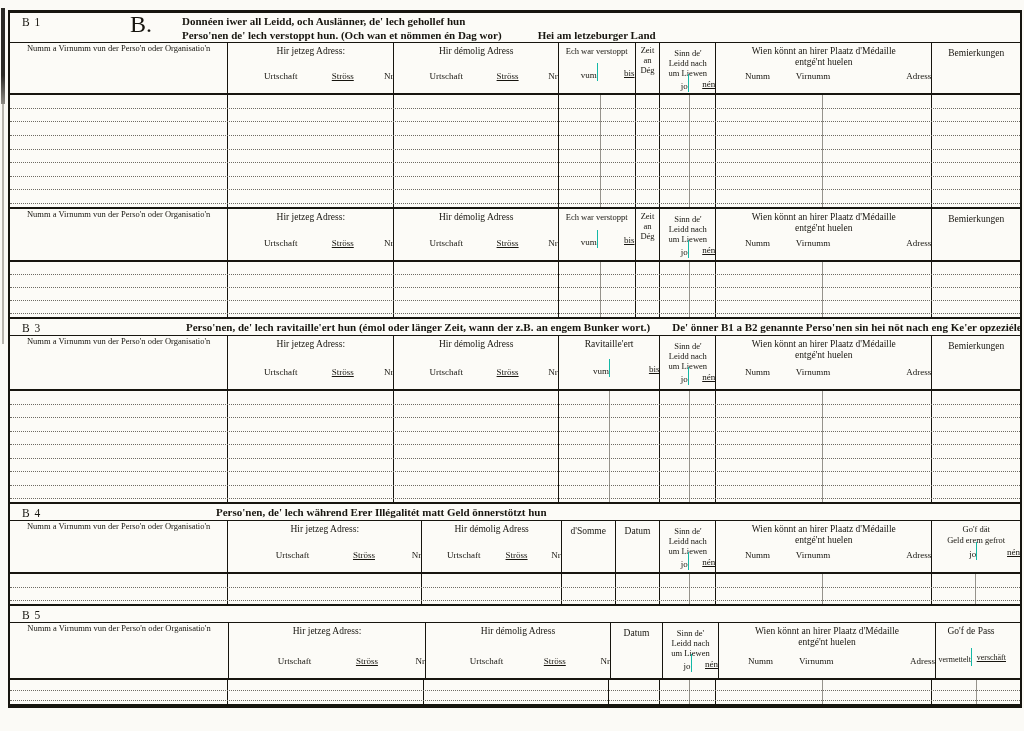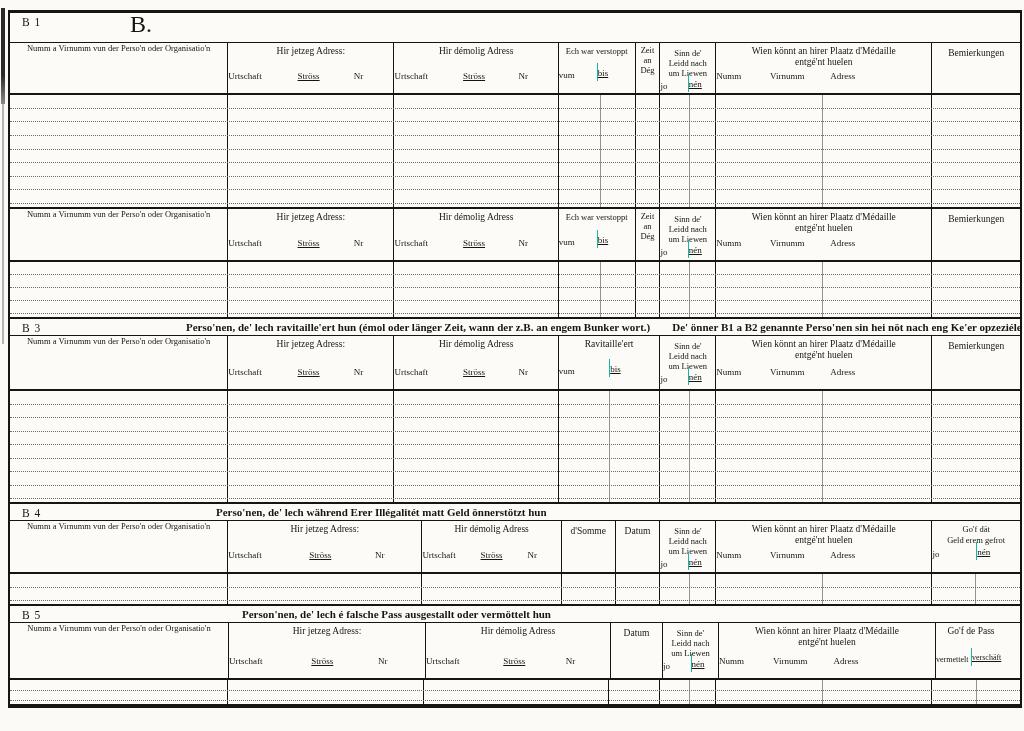--- a/index.html
+++ b/index.html
@@ -46,21 +46,21 @@
 
   
   .sec-head { display: flex; border-bottom: 2px solid #17150f; }
   .hc { border-left: 1.5px solid #17150f; display: flex; flex-direction: column; }
   .hc.nb { border-left: none; }
   .name { align-items: center; justify-content: flex-start; }
   .name-label { font-size: 8.5px; white-space: nowrap; text-align: center; }
   .grp { justify-content: space-between; padding: 3px 0 12px; }
   .gtop { font-size: 9.5px; text-align: center; line-height: 11px; }
   .gtop.sm { font-size: 8.5px; }
-  .gsub { display: flex; font-size: 9px; text-align: left; }
+  .gsub { display: flex; font-size: 9px; text-align: right; }
   .gsub > span { display: block; }
   .split2 { height: 14px; align-items: flex-end; }
   .split2 > span { width: 50%; }
   .split2 > .tl { border-left: 1px solid #14b8a6; height: 18px; line-height: 20px; text-decoration: underline; }
   .split2 > span:first-child { line-height: 12px; }
   .adr-sub > span:nth-child(1) { width: 42%; }
   .adr-sub > span:nth-child(2) { width: 34%; text-decoration: underline; }
   .adr-sub > span:nth-child(3) { width: 24%; }
   .wien-sub > span:nth-child(1) { width: 25%; }
   .wien-sub > span:nth-child(2) { width: 28%; }
@@ -82,20 +82,26 @@
 
 <div class="scan-edge"></div>
 <div class="scan-edge2"></div>
 
 <div class="form">
 
   <div class="sec">
     <div class="sec-title h30">
       <span class="sec-id">B 1</span>
       <span class="big-letter">B.</span>
+      <div class="b1-lines">
+        <div>Donnéen iwer all Leidd, och Auslänner, de' lech gehollef hun</div>
+        <div>
+          <span>Perso'nen de' lech verstoppt hun. (Och wan et nömmen én Dag wor)</span><span class="ml-b1r">Hei am letzeburger Land</span>
+        </div>
+      </div>
     </div>
     <div class="sec-head" style="height:52px">
       <div class="hc nb name" style="width:218px">
         <div class="name-label">Numm a Virnumm vun der Perso'n oder Organisatio'n</div>
       </div>
       <div class="hc grp" style="width:167px">
         <div class="gtop">Hir jetzeg Adress:</div>
         <div class="gsub adr-sub">
           <span>Urtschaft</span>
           <span>Ströss</span>
@@ -427,21 +433,20 @@
       <div class="rows">
         <div></div>
           <div></div>
       </div>
     </div>
   </div>
 
   <div class="sec">
     <div class="sec-title h17">
       <span class="sec-id">B 5</span>
-      <span class="title-text ml-b5a">Person'nen, de' lech é falsche Pass ausgestallt oder vermöttelt hun</span>
     </div>
     <div class="sec-head" style="height:57px">
       <div class="hc nb name" style="width:218px">
         <div class="name-label">Numm a Virnumm vun der Perso'n oder Organisatio'n</div>
       </div>
       <div class="hc grp" style="width:197px">
         <div class="gtop">Hir jetzeg Adress:</div>
         <div class="gsub adr-sub">
           <span>Urtschaft</span>
           <span>Ströss</span>

